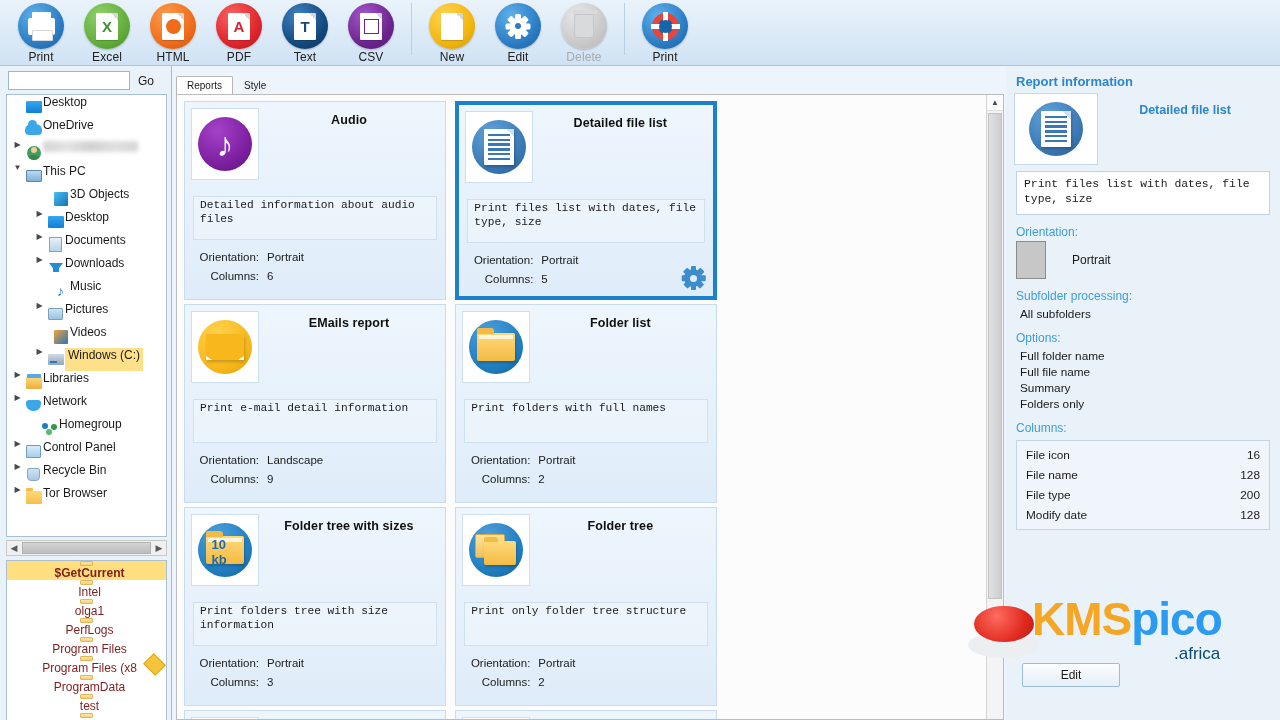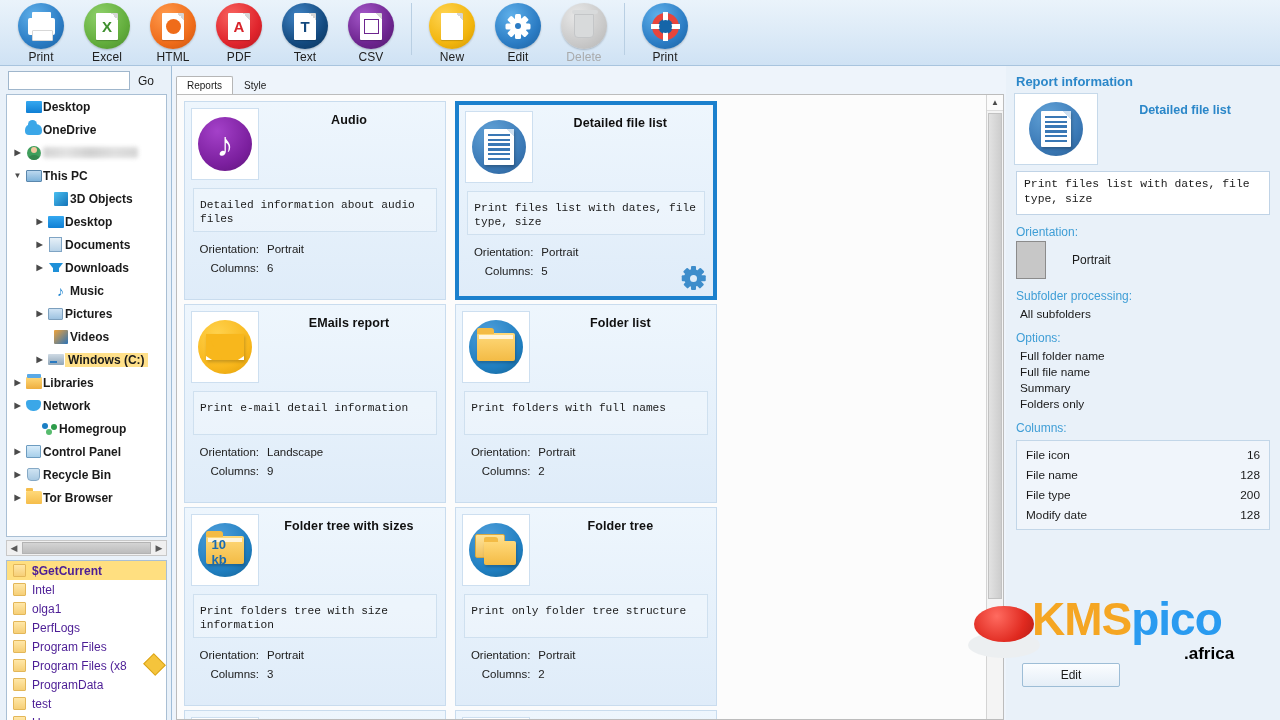--- a/index.html
+++ b/index.html
@@ -78,21 +78,21 @@
   .search-input {
     width: 122px; height: 19px; border: 1px solid #9fb6cc; background: #fff;
     font-family: "Liberation Sans", sans-serif; font-size: 11px; padding: 0 3px; outline:none;
   }
   .go-btn { margin-left:8px; font-size:12px; color:#1c1c1c; cursor:pointer; }
 
   .tree {
     position:absolute; left:6px; top:28px; width:161px; height:443px;
     background:#fff; border:1px solid #a9bfd4; overflow:hidden;
   }
-  .tnode { display:flex; align-items:center; height:23px; font-size:12px; color:#1a1a1a; white-space:nowrap; cursor:pointer;font-weight:bold; }
+  .tnode { display:flex; height:23px; font-size:12px; color:#1a1a1a; white-space:nowrap; cursor:pointer; }
   .tnode .arw {
     width:13px; min-width:13px; text-align:center; font-size:8px; color:#4a4a4a; line-height:1;
   }
   .tnode .ti { width:19px; min-width:19px; display:flex; align-items:center; justify-content:center; }
   .tnode.sel .tlabel { background:#ffe08a; padding:0 3px; }
   .blurred {
     display:inline-block; width:95px; height:11px;
     background:linear-gradient(90deg,#cdcdcd,#dedede,#c9c9c9,#dadada,#cfcfcf);
     filter: blur(2.2px); border-radius:2px; opacity:.85;
   }
@@ -129,21 +129,21 @@
     position:absolute; left:6px; top:474px; width:161px; height:16px;
     background:#f0f0f0; border:1px solid #c8c8c8; display:flex; align-items:center;
   }
   .hscroll .arr { width:14px; text-align:center; font-size:9px; color:#5a5a5a; }
   .hscroll .thumb { flex:1; height:12px; background:linear-gradient(#d4d4d4,#bcbcbc); border:1px solid #b3b3b3; margin:0 1px; }
 
   .folderlist {
     position:absolute; left:6px; top:494px; width:161px; height:224px;
     background:#fff; border:1px solid #a9bfd4; overflow:hidden;
   }
-  .fl-item { display:flex; align-items:center; height:19px; font-size:12px; color:#4c1d95; padding-left:6px; white-space:nowrap; cursor:pointer; }
+  .fl-item { display:flex; align-items:center; height:19px; font-size:12px; color:#7f1d1d; padding-left:6px; white-space:nowrap; cursor:pointer;flex-direction:column; }
   .fl-item .fi { width:13px;height:13px;margin-right:6px;background:linear-gradient(#ffe7a8,#f6cf77);border:1px solid #e3b759;border-radius:1px; }
   .fl-item.sel { background:#ffdf80; font-weight:bold; }
   .fl-marker {
     position:absolute; right:3px; top:96px; width:17px; height:15px;
     background:#f5c43c; transform:rotate(45deg); border:1px solid #d9a319;
   }
 
   
   .tabs { position:absolute; left:176px; top:72px; height:22px; display:flex; align-items:flex-end; }
   .tab {
@@ -167,24 +167,24 @@
   .card-top { display:flex; height:84px; padding:6px 6px 0 6px; }
   .card-icobox {
     width:68px; height:72px; background:#fff; border:1px solid #cddff0;
     display:flex; align-items:center; justify-content:center; flex:0 0 auto;
   }
   .card-title {
     flex:1; text-align:center; font-size:12.5px; font-weight:bold; color:#101010;
     padding-top:5px; letter-spacing:.1px;
   }
   .card-desc {
-    margin:2px 8px 0 8px; height:44px; border:1px solid #cfe0ef;
+    margin:10px 8px 0 8px; height:44px; border:1px solid #cfe0ef;
     background:rgba(255,255,255,.28);
     font-family:"Liberation Mono", monospace; font-size:11.2px; line-height:14px;
-    color:#1a1a1a; padding:9px 6px; overflow:hidden;
+    color:#1a1a1a; padding:1px 6px; overflow:hidden;
   }
   .card-meta { margin:8px 8px 0 8px; font-size:11.5px; color:#202020; }
   .card-meta .row { display:flex; line-height:19px; }
   .card-meta .k { width:74px; text-align:right; padding-right:8px; }
   .card-gear { position:absolute; right:6px; bottom:4px; width:26px; height:26px; }
 
   
   .ci { width:54px; height:54px; border-radius:50%; display:flex; align-items:center; justify-content:center; position:relative; }
   .note { color:#fff; font-size:34px; line-height:34px; }
   .listdoc {
@@ -241,21 +241,21 @@
   }
 
   
   .wm { position:absolute; left:962px; top:592px; width:318px; height:98px; pointer-events:none; }
   .wm-btn { position:absolute;left:6px;top:14px;width:72px;height:52px; }
   .wm-btn .base { position:absolute;left:0;bottom:0;width:72px;height:26px;background:#eceff1;border-radius:50%; }
   .wm-btn .top { position:absolute;left:6px;top:0;width:60px;height:36px;background:radial-gradient(circle at 38% 28%, #ff6b60 0%, #e02a20 62%, #b41c14 100%);border-radius:50%; }
   .wm-txt { position:absolute;left:70px;top:4px;font-size:46px;font-weight:bold;letter-spacing:-1px;line-height:46px; }
   .wm-kms { color:#f5a623; }
   .wm-pico { color:#2a9bf0; }
-  .wm-africa { position:absolute;left:222px;top:52px;font-size:17px;font-weight:bold;color:#000000; }
+  .wm-africa { position:absolute;left:212px;top:52px;font-size:17px;font-weight:normal;color:#0c4a6e; }
 </style>
 </head>
 <body>
 
 <div class="app">
 
   <div class="toolbar">
 
     <div class="tb-btn">
       <div class="tb-ico" style="background:radial-gradient(circle at 35% 28%,#5fb0ea,#2b7cc4 62%,#1c5f9c)">

